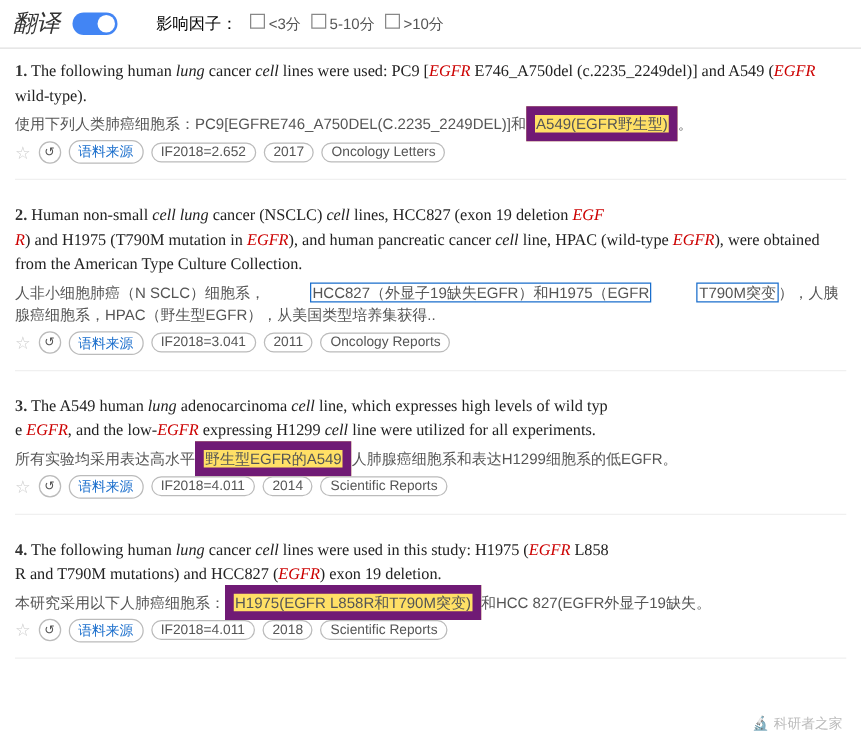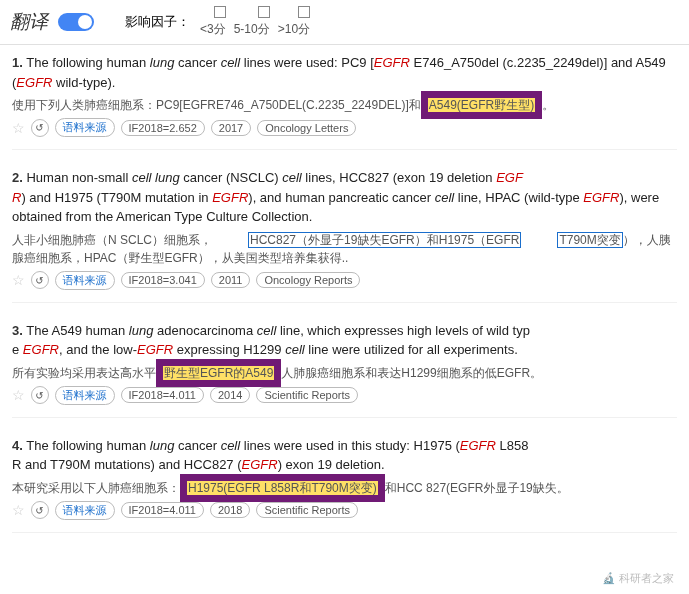--- a/index.html
+++ b/index.html
@@ -53,25 +53,24 @@
       color: #000000;
       margin-left: 21px;
     }
     .if-options {
       display: flex;
       gap: 8px;
       align-items: center;
     }
     .if-option {
       display: flex;
-      align-items: flex-end;
+      align-items: flex-start;
       gap: 3px;
       font-size: 12px;
       color: #555;
-      flex-direction: column;
     }
     .checkbox-sq {
       width: 12px;
       height: 12px;
       border: 1px solid #888;
       display: inline-block;
       background: #fff;
     }
 
     
@@ -89,20 +88,21 @@
       color: #333;
       font-weight: bold;
       font-size: 13px;
     }
 
     .result-en {
       font-size: 13px;
       color: #222;
       line-height: 1.5;
       margin-bottom: 4px;
+      font-family: Liberation Serif, serif;
     }
 
     .result-cn {
       font-size: 12px;
       color: #555;
       line-height: 1.5;
       margin-bottom: 4px;
     }
 
     .highlight-box {

